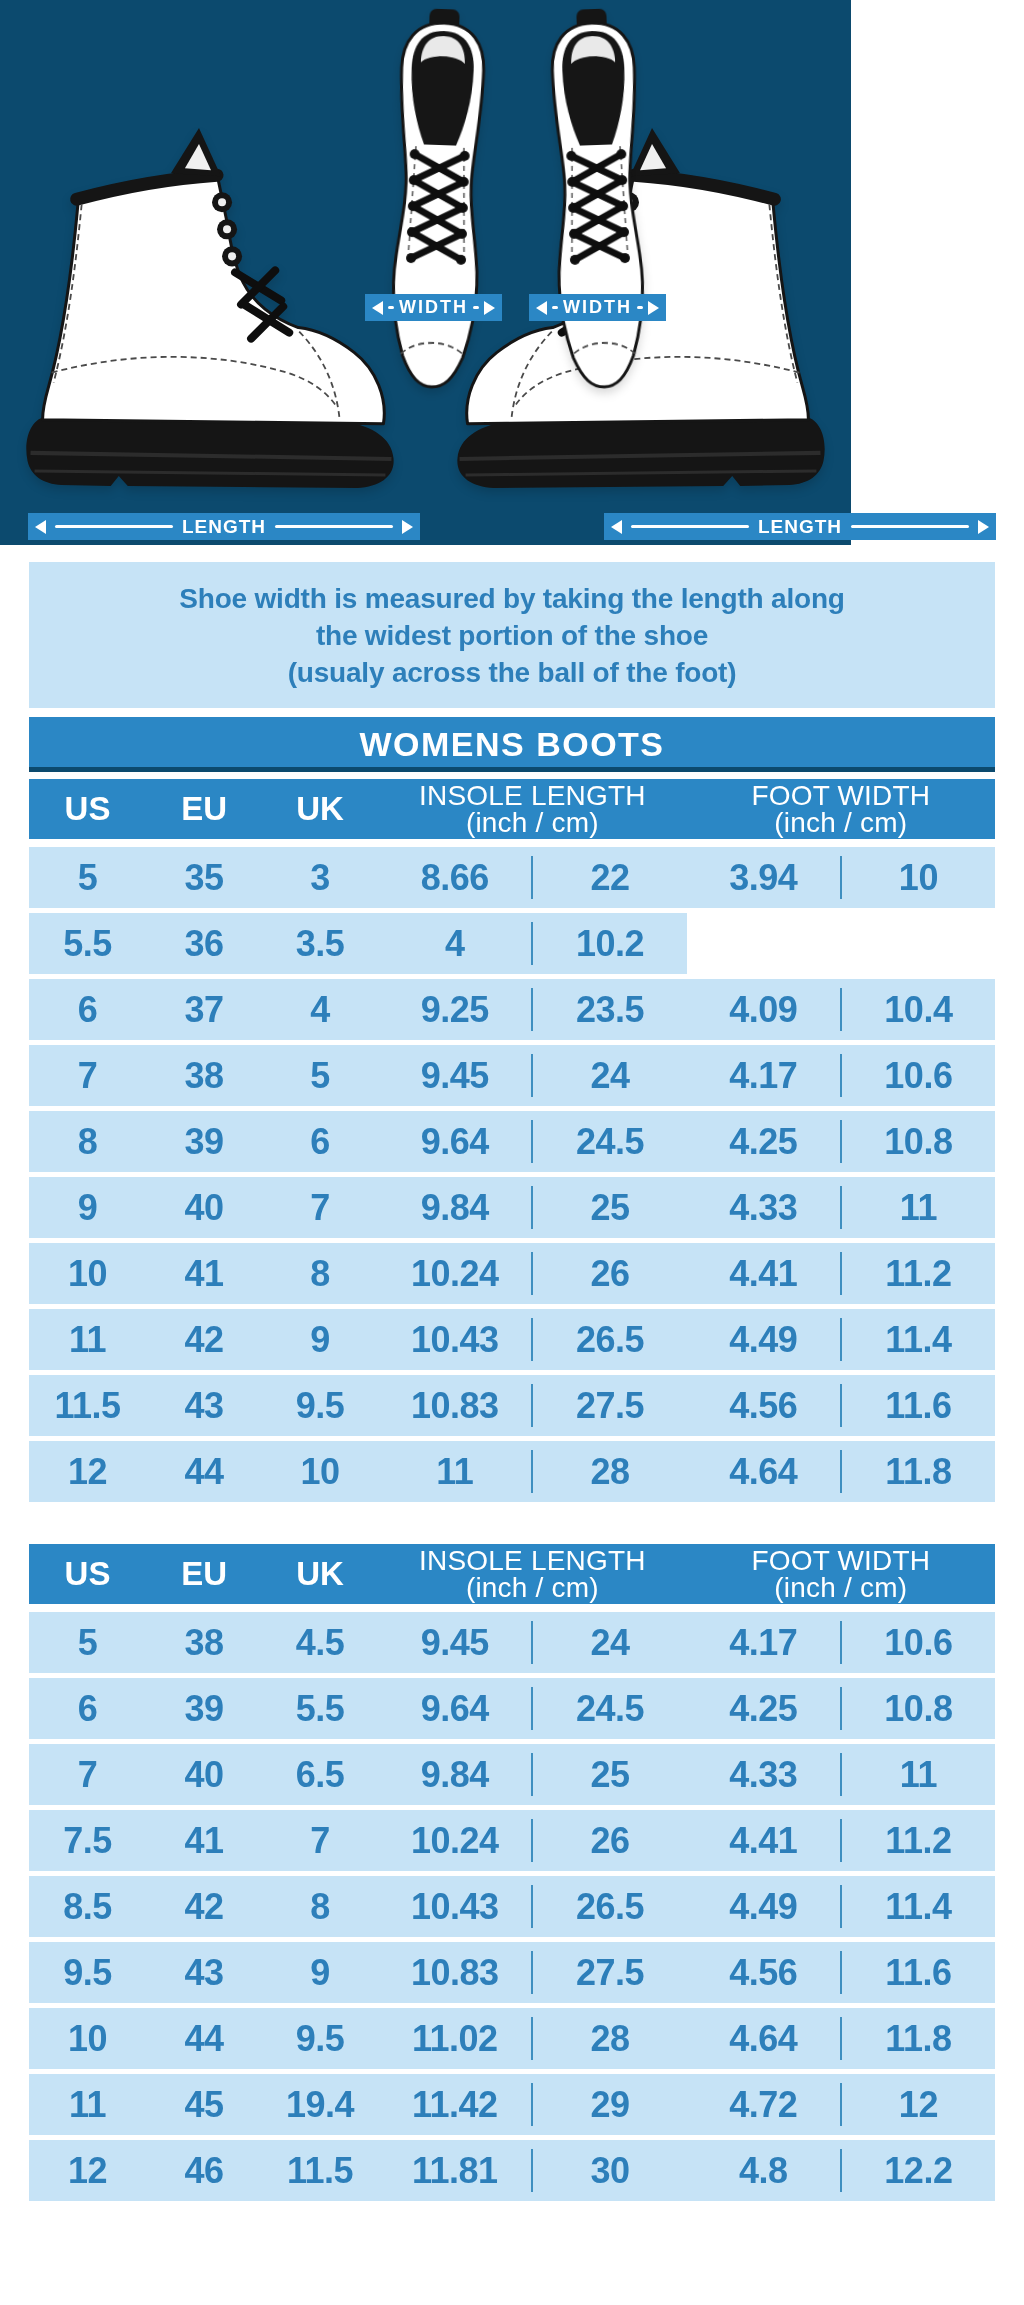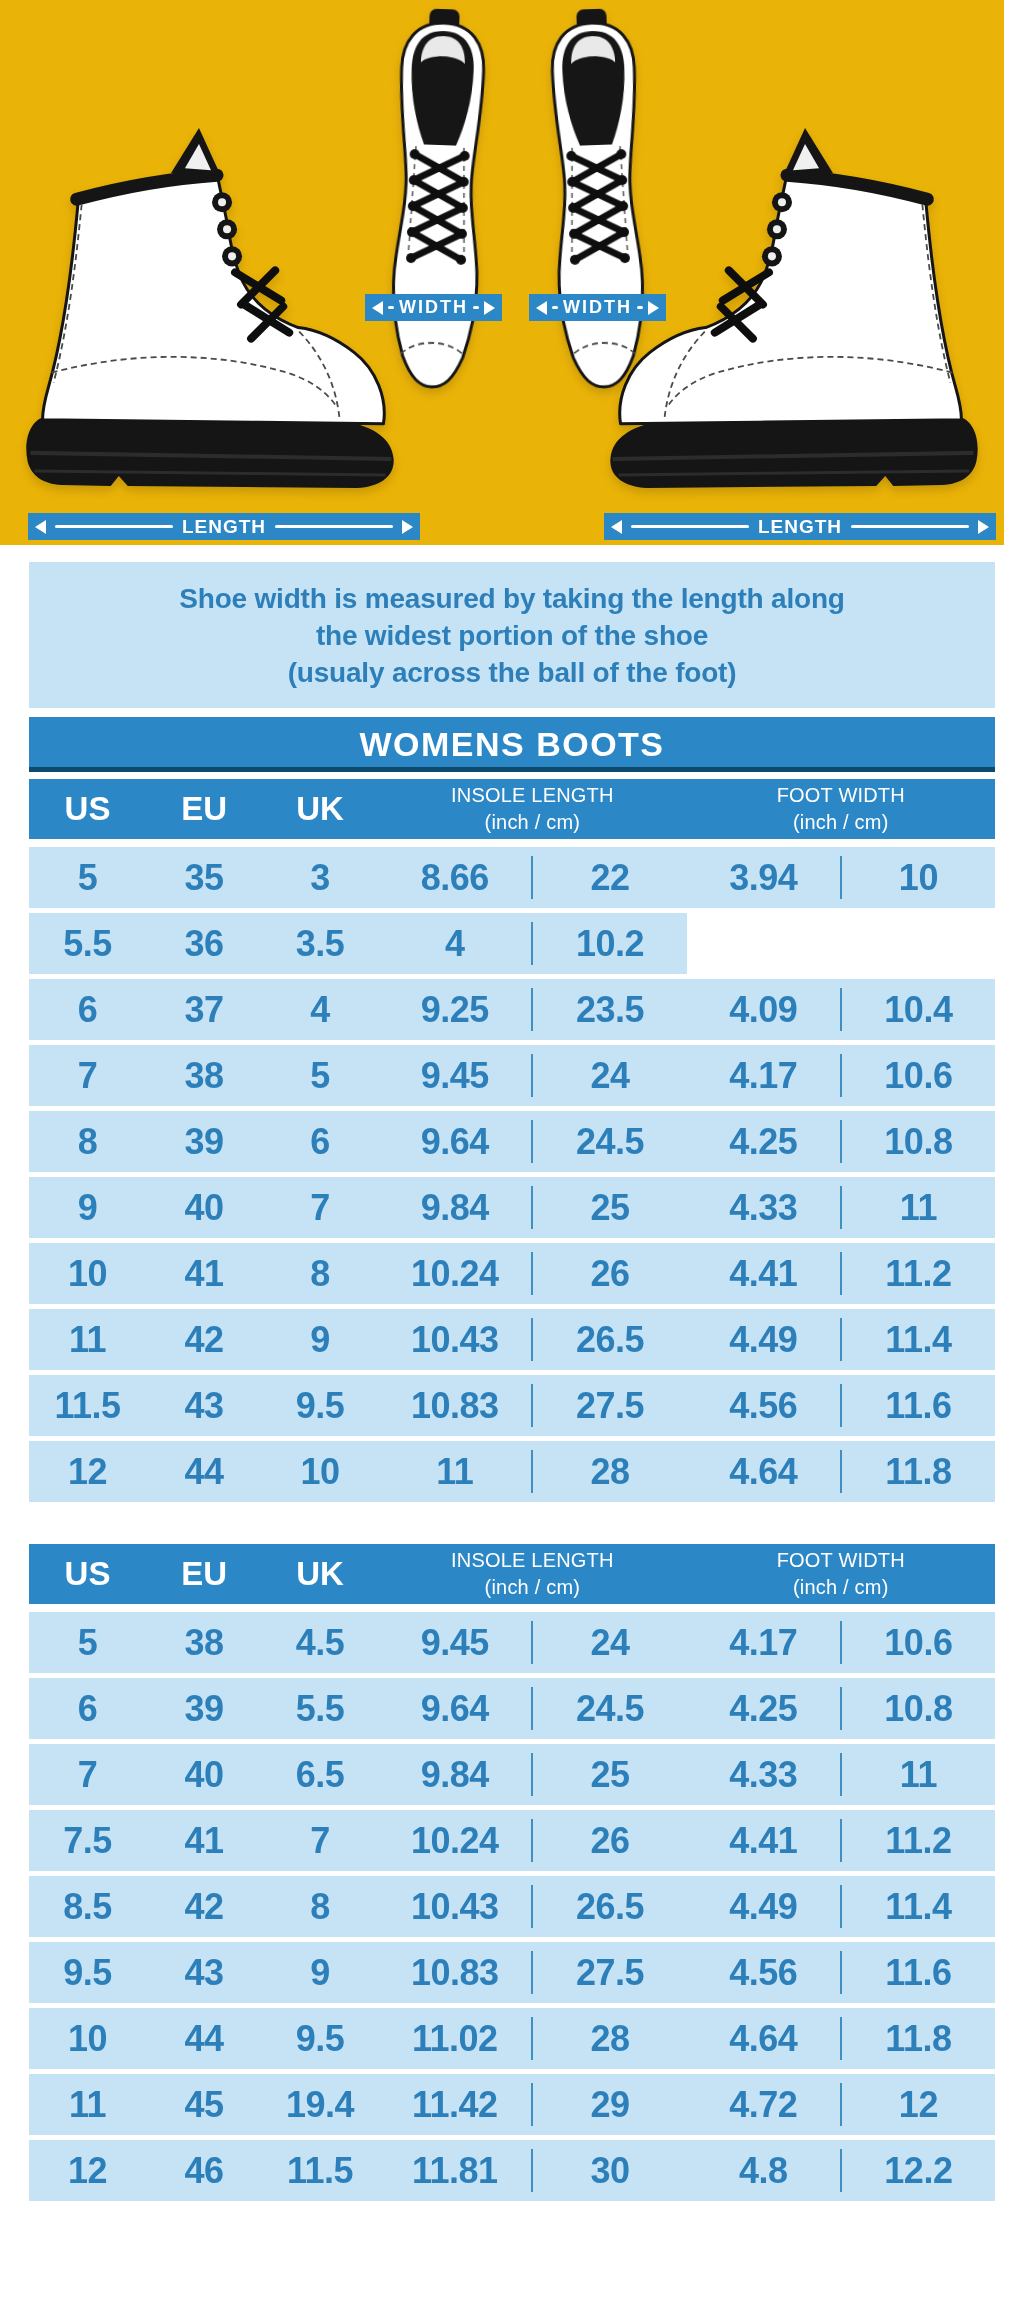--- a/index.html
+++ b/index.html
@@ -1,20 +1,20 @@
 <!DOCTYPE html>
 <html><head>
 <meta charset="utf-8">
 <style>
   * { margin:0; padding:0; box-sizing:border-box; }
   html,body { width:1024px; background:#ffffff; }
   body { height:2305px; overflow:hidden; font-family:"Liberation Sans", sans-serif; position:relative; }
 
   
-  .figure { position:relative; width:1004px; height:545px; background:#eab308;padding-left:41px; }
+  .figure { position:relative; width:851px; height:545px; background:#0c4a6e;padding-left:41px; }
   .boot { position:absolute; filter:drop-shadow(0 5px 5px rgba(0,0,0,0.15)); }
   .boot-side-left  { left:14px;  top:114px; width:392px; height:386px; }
   .boot-side-right { right:14px; top:114px; width:392px; height:386px; transform:scaleX(-1); }
   .boot-top-left   { left:368px; top:6px;  width:140px; height:394px; transform:rotate(2deg); }
   .boot-top-right  { left:528px; top:6px;  width:140px; height:394px; transform:scaleX(-1) rotate(2deg); }
 
   .width-band { position:absolute; top:294px; height:27px; display:flex; align-items:center;
                 gap:5px; padding:0 7px; color:#fff; font-size:18px; font-weight:bold;
                 letter-spacing:2px; z-index:5; }
   .band-left  { left:365px; width:137px; }
@@ -47,21 +47,21 @@
 
   .tbl-title { height:55px; line-height:55px; text-align:center; color:#fff;
                font-size:34px; font-weight:bold; letter-spacing:1.5px;
                background:#2b87c5; border-bottom:5px solid #0c4a6e; }
 
   .tbl-header, .trow { display:grid; grid-template-columns:115fr 114fr 114fr 303fr 303fr; }
 
   .tbl-header { margin-top:7px; height:60px; }
   .hcell { background:#2b87c5; color:#fff; display:flex; align-items:center; justify-content:center;
            font-size:33px; font-weight:bold; }
-  .hcell.two-line { flex-direction:column; font-size:20px; font-weight:normal; line-height:27px; letter-spacing:0.2px; }
+  .hcell.two-line { flex-direction:column; font-size:28px; font-weight:normal; line-height:27px; letter-spacing:0.2px; }
 
   .tbl-body { margin-top:8px; }
   .trow { height:61px; margin-bottom:5px; }
   .trow:last-child { margin-bottom:0; }
   .cell { background:#c6e3f6; color:#2d7fba; font-size:36px; font-weight:bold; letter-spacing:-0.5px;
           display:flex; align-items:center; justify-content:center; }
   .cell.double { padding:0; }
   .half { flex:1; display:flex; align-items:center; justify-content:center; }
   .vdiv { width:2px; height:72%; background:#3f8fc0; align-self:center; }
 </style>

